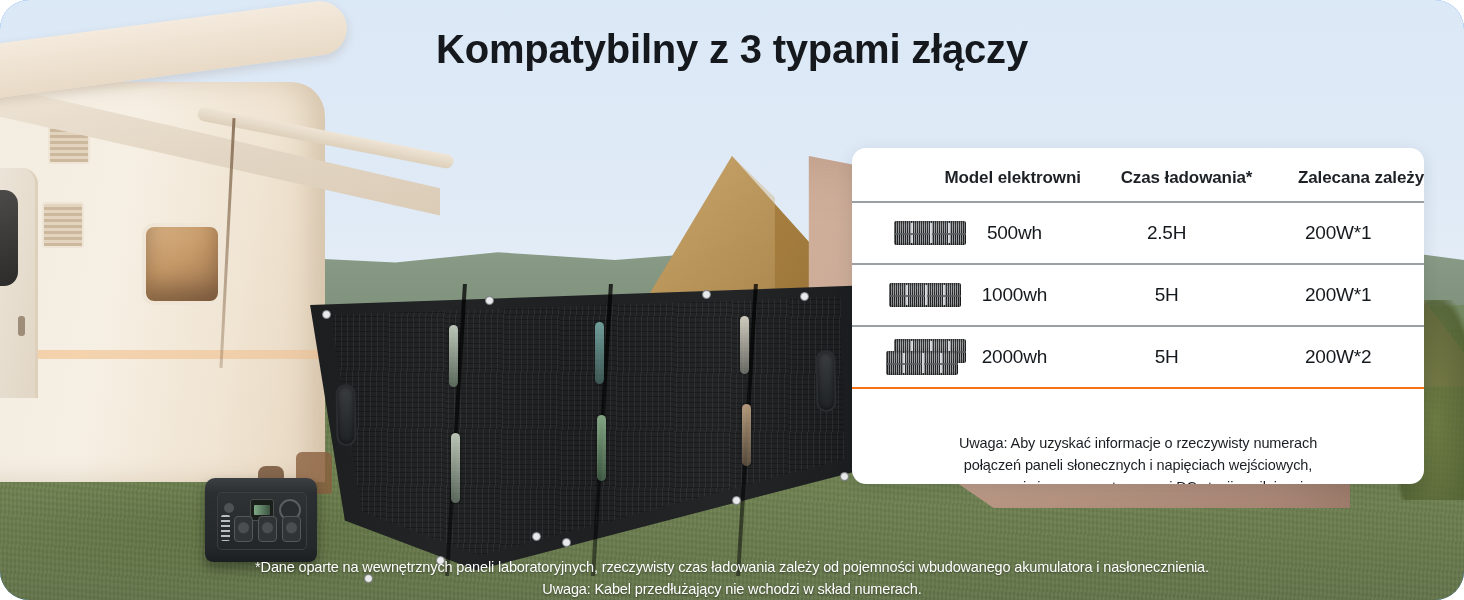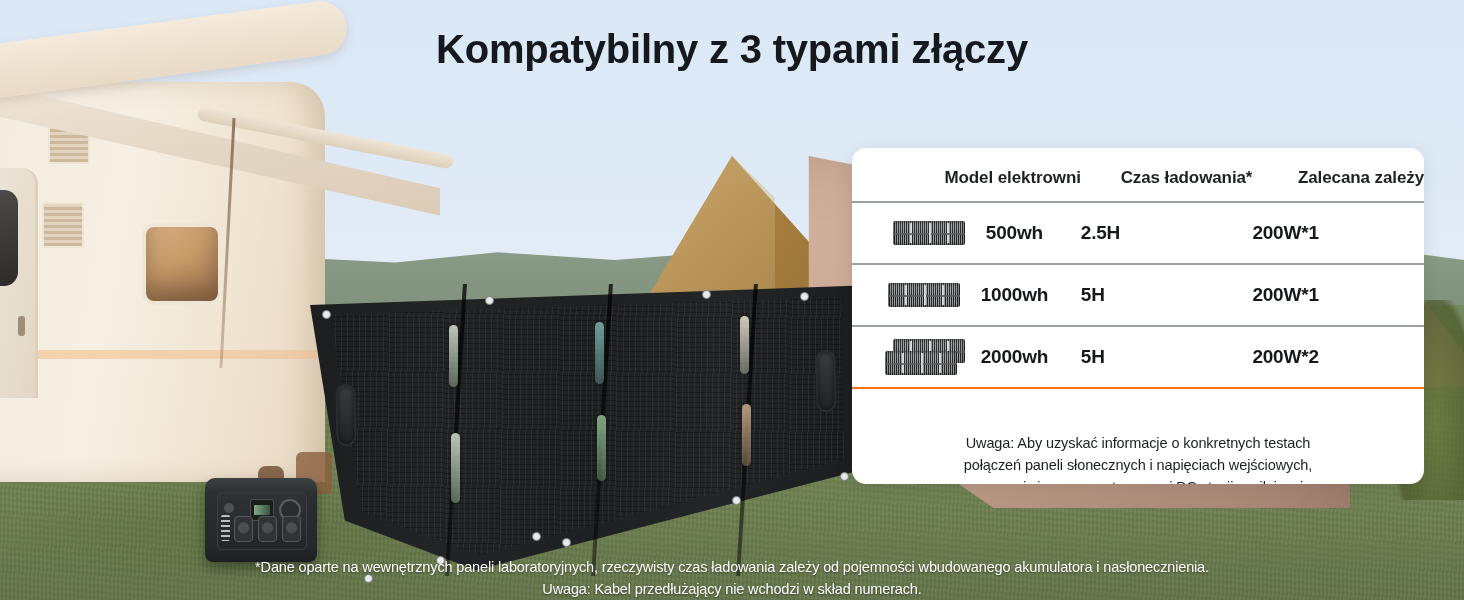--- a/index.html
+++ b/index.html
@@ -10,20 +10,21 @@
     overflow: hidden;
     font-family: "Liberation Sans", sans-serif;
   }
 
   .stage {
     position: relative;
     width: 1464px;
     height: 600px;
     overflow: hidden;
     background: #3b82f6;
+    border-radius: 29px;
   }
 
   
   .scene { position: absolute; inset: 0; overflow: hidden; }
 
   .sky {
     position: absolute; left: 0; top: 0; width: 1464px; height: 330px;
     background: linear-gradient(180deg, #dbe8f6 0%, #dfeaf6 55%, #e6eef7 100%);
   }
 
@@ -292,22 +293,22 @@
   .tbl col.c-model { width:40%; }
   .tbl col.c-time  { width:30%; }
   .tbl col.c-qty   { width:30%; }
 
   .tbl thead th {
     font-size:17px; font-weight:600; color:#1d2125;
     padding: 20px 0 13px; text-align:right; letter-spacing:-.1px;
   }
   .tbl tbody td {
     border-top: 2px solid #9aa0a4;
-    height:62px; vertical-align:middle;
-    font-size:19px; color:#15191d; font-weight:700; letter-spacing:-.2px;
+    height:62px; text-align:center; vertical-align:middle;
+    font-size:19px; color:#15191d; font-weight:400; letter-spacing:-.2px;
   }
   .tbl tbody tr:last-child td { border-bottom: 2px solid #f97316; }
   .cell-model { display:flex; align-items:center; justify-content:center; gap:18px; }
 
   .thumb-wrap { position:relative; width:78px; height:40px; flex:0 0 78px; }
   .mini {
     position:absolute; width:72px; height:24px; border-radius:2px;
     background:
       repeating-linear-gradient(90deg, rgba(255,255,255,.55) 0 1px, rgba(0,0,0,0) 1px 2px),
       linear-gradient(180deg,#3a3c3e 0%, #26282a 48%, #1a1c1e 52%, #2b2d2f 100%);
@@ -488,21 +489,21 @@
             </div>
           </td>
           <td>5H</td>
           <td>200W*2</td>
         </tr>
 
       </tbody>
     </table>
 
     <div class="note">
-      <div>Uwaga: Aby uzyskać informacje o konkretnych testach</div>
+      <div>Uwaga: Aby uzyskać informacje o rzeczywisty numerach</div>
       <div>połączeń paneli słonecznych i napięciach wejściowych,</div>
       <div>zapoznaj się z parametrycznymi DC stacji zasilającej.</div>
     </div>
   </div>
 
   <div class="disclaimer">
     <div>*Dane oparte na wewnętrznych paneli laboratoryjnych, rzeczywisty czas ładowania zależy od pojemności wbudowanego akumulatora i nasłonecznienia.</div>
     <div>Uwaga: Kabel przedłużający nie wchodzi w skład numerach.</div>
   </div>
 

